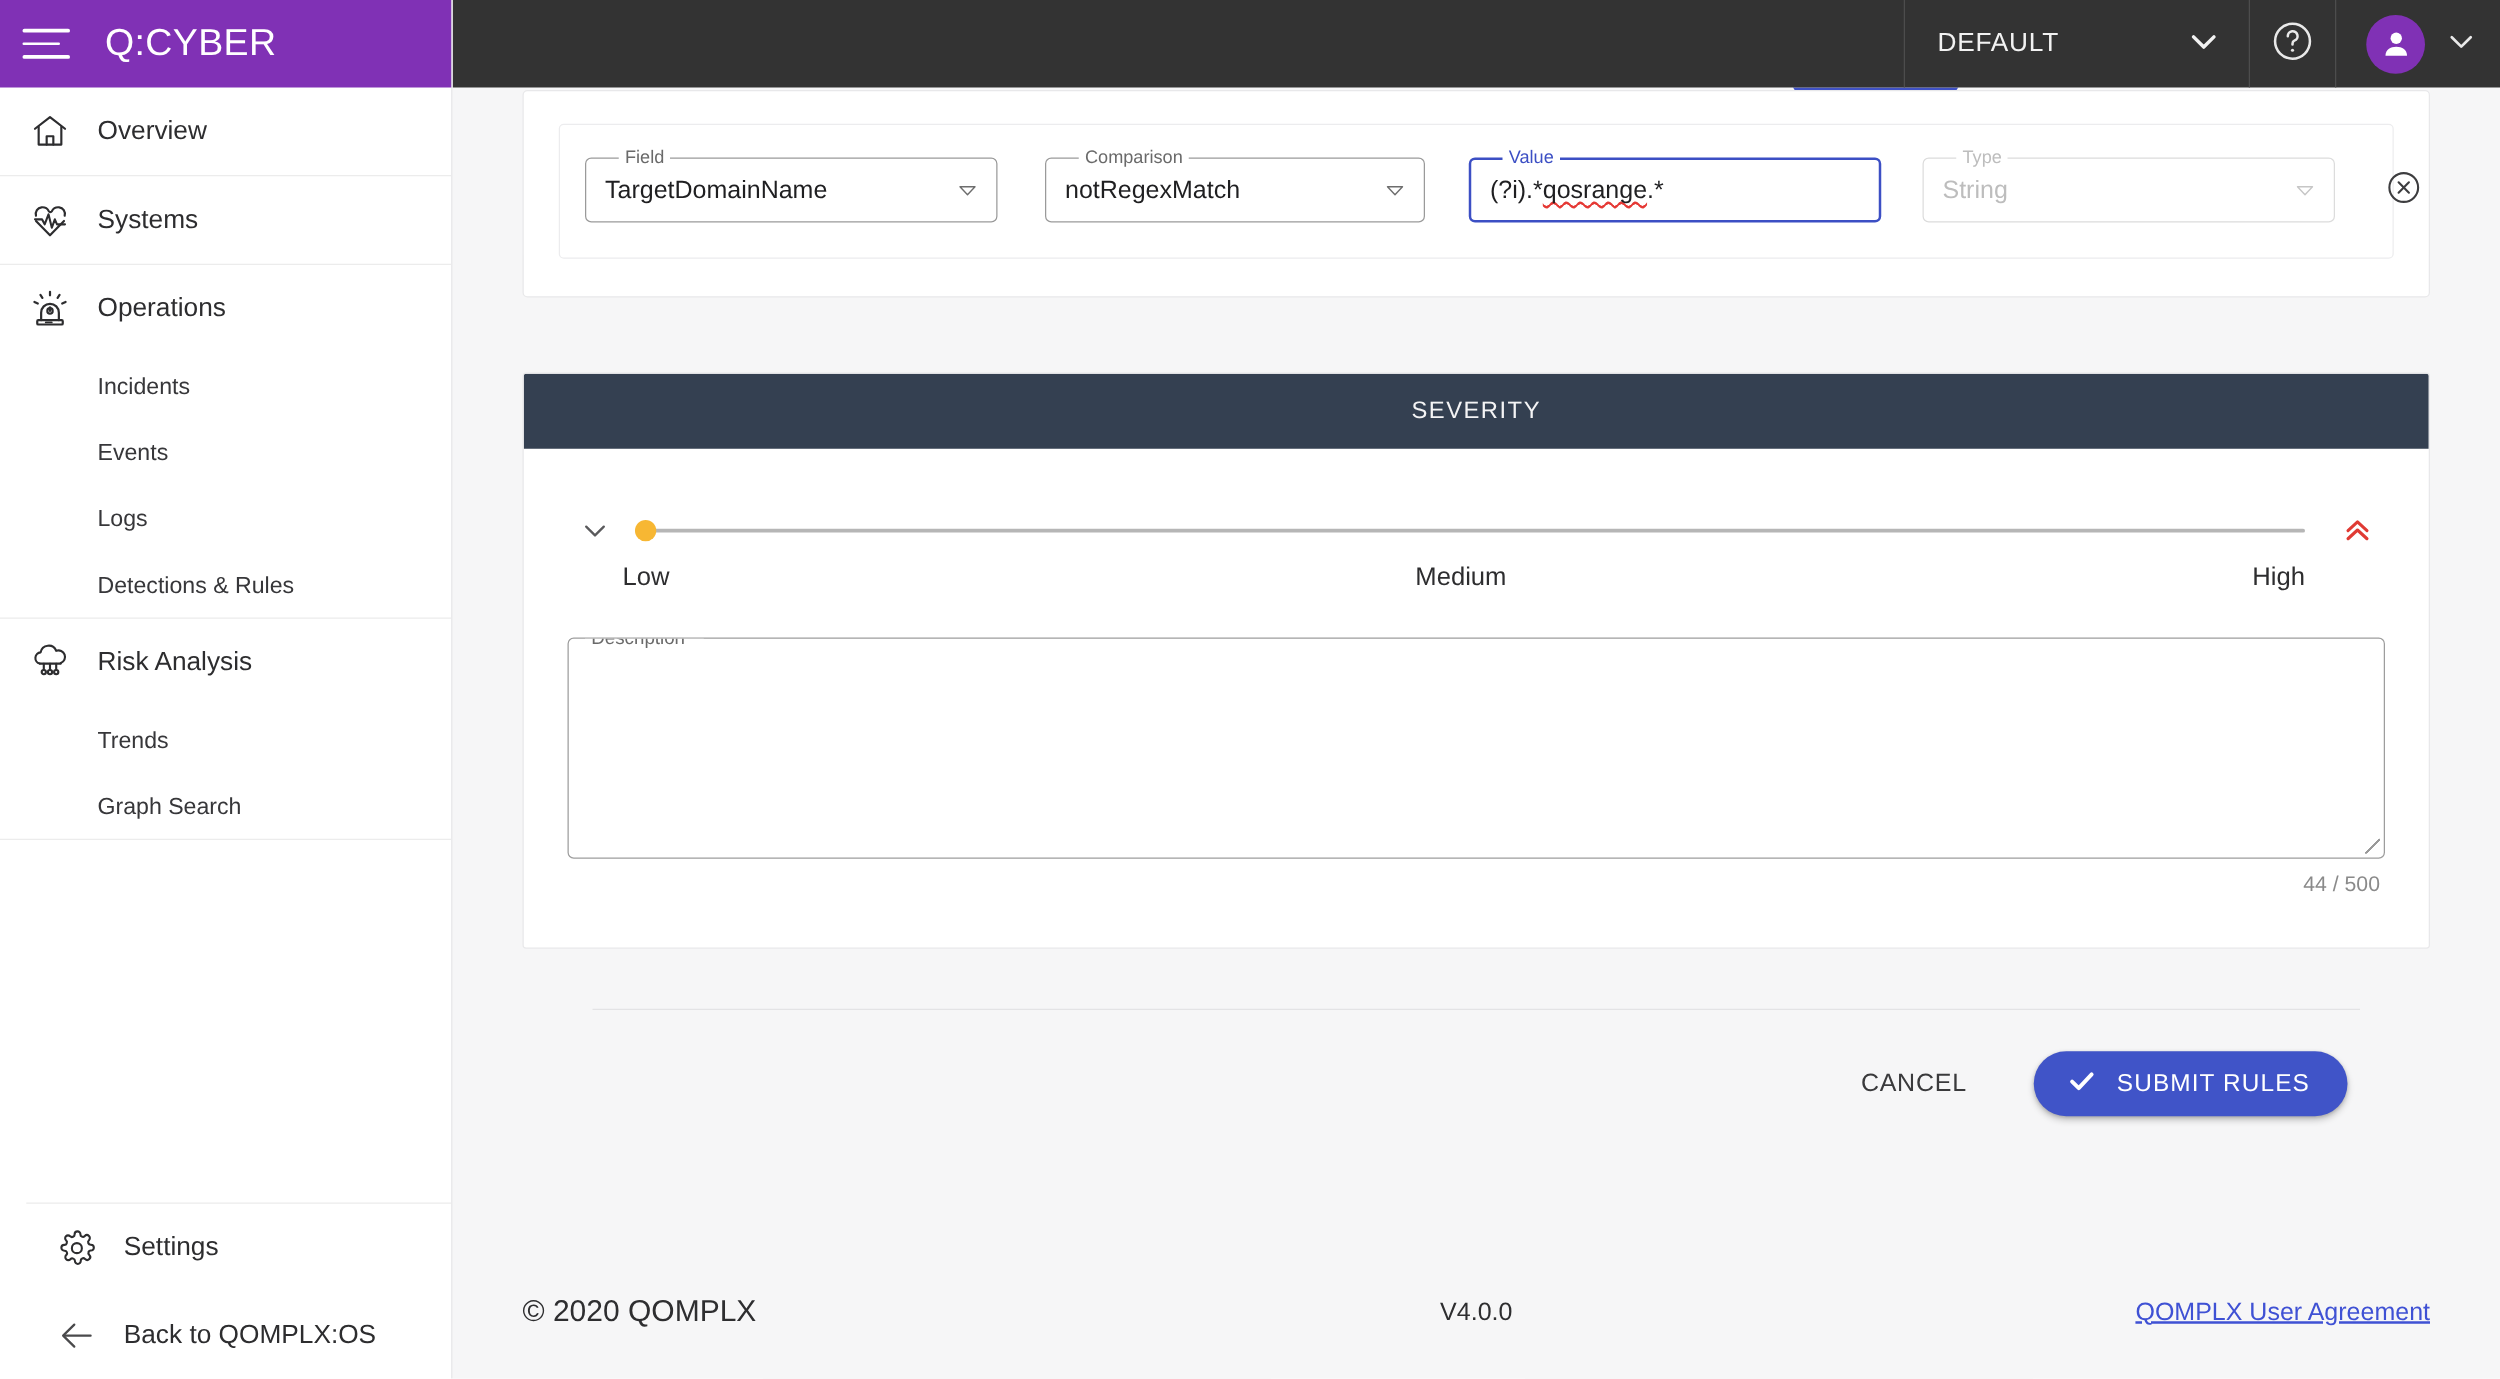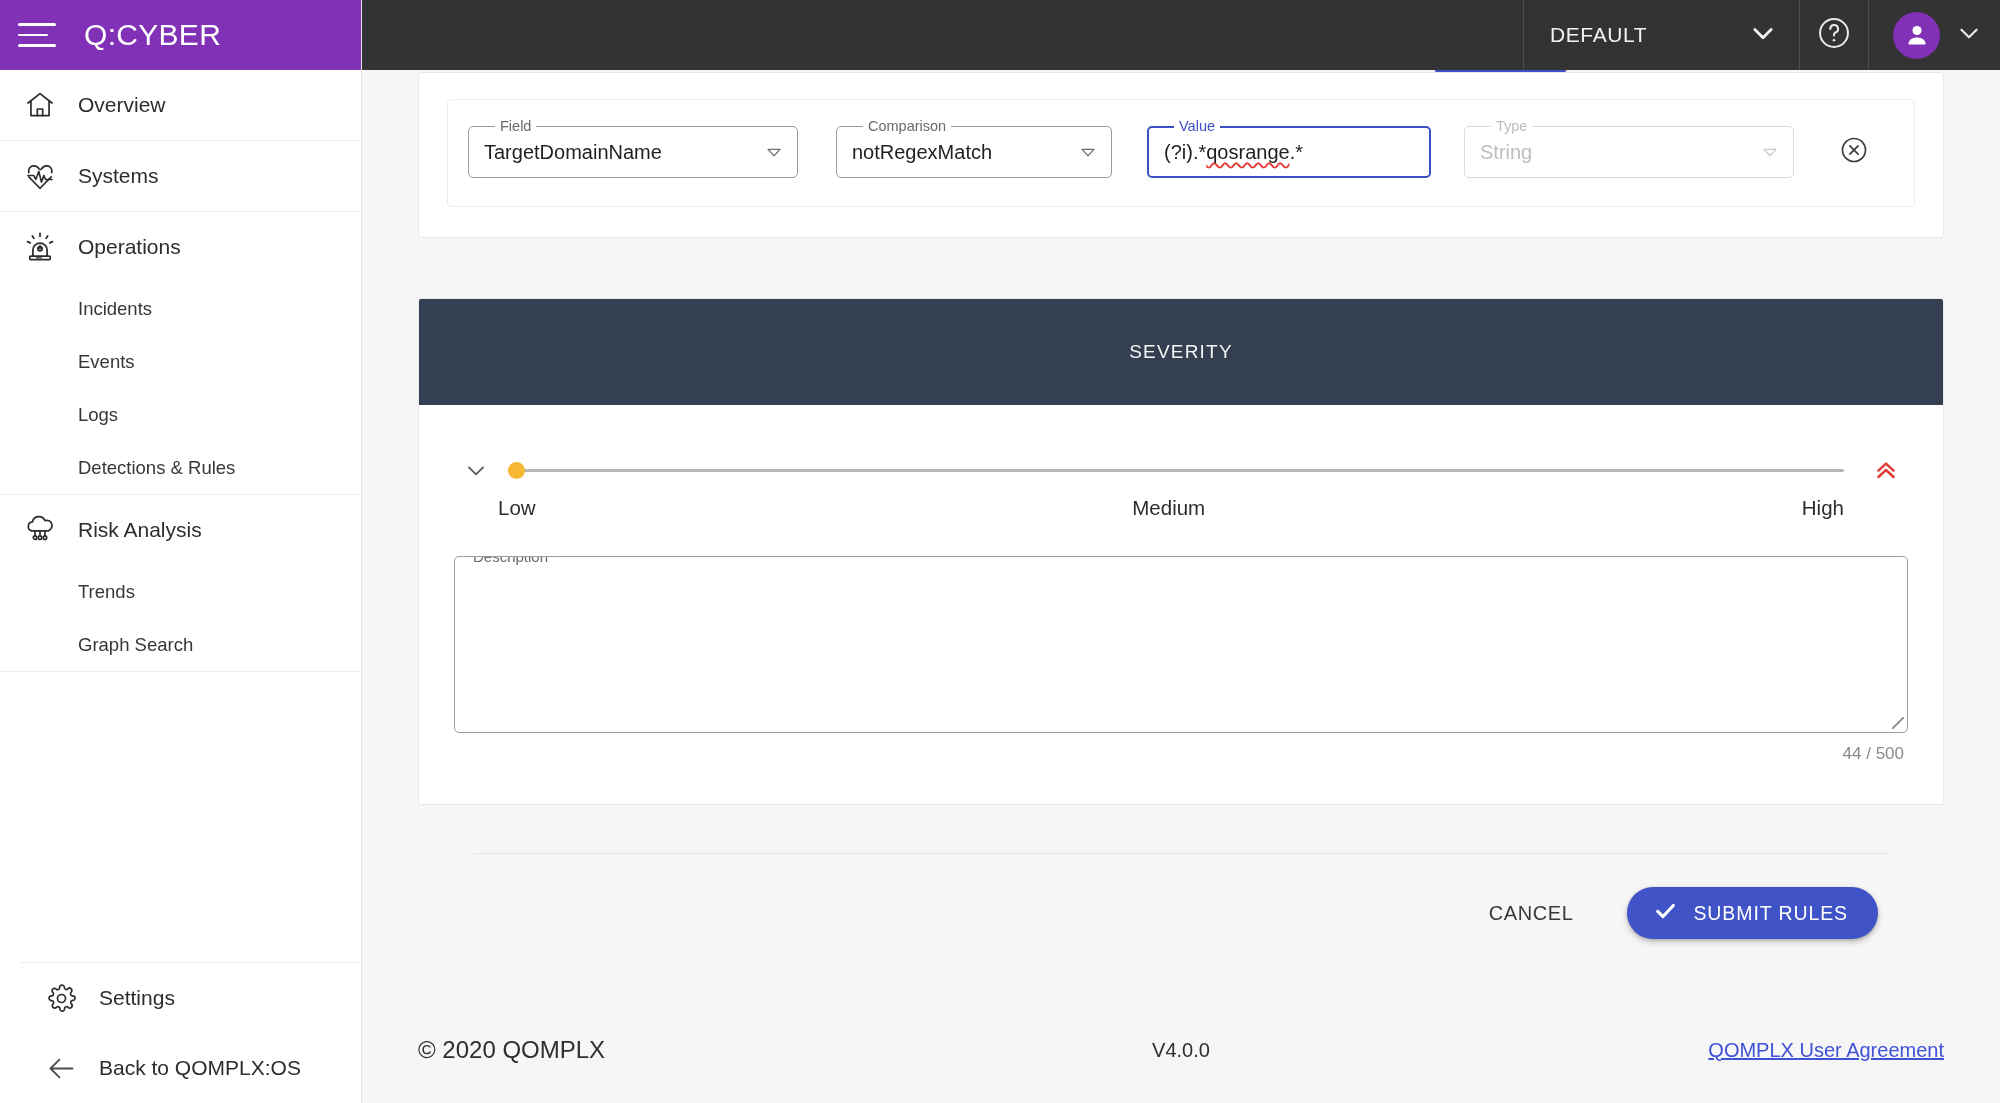--- a/index.html
+++ b/index.html
@@ -121,33 +121,33 @@
   .ofield .val { font-size: 20px; color: #1f1f21; flex: 1 1 auto; }
   .ofield.disabled .val { color: #bdbdbd; }
   .spellword {
     text-decoration: underline wavy #e53935;
     text-decoration-skip-ink: none;
     text-underline-offset: 3px;
   }
   .caret { width: 18px; height: 18px; flex: 0 0 18px; }
 
   .f-field { width: 330px; margin-right: 38px; }
-  .f-comp  { width: 276px; margin-right: 35px; }
-  .f-value { width: 284px; margin-right: 33px; }
+  .f-comp  { width: 304px; margin-right: 35px; }
+  .f-value { width: 330px; margin-right: 33px; }
   .f-type  { width: 330px; margin-right: 40px; }
 
   .del-btn { width: 40px; height: 40px; display:flex; align-items:center; justify-content:center; cursor:pointer; }
 
   
   .sev-card {
     background: #fff; border: 1px solid #e8e8ea; border-radius: 3px;
     margin-top: 60px; overflow: hidden;
   }
   .sev-head {
-    background: #344051; height: 106px;
+    background: #344051; height: 60px;
     display: flex; align-items: center; justify-content: center;
   }
   .sev-head .t {
     color: #f4f4f5; font-size: 19px; letter-spacing: 1.2px; font-weight: 400;
   }
   .sev-body { padding: 48px 35px 40px 35px; }
 
   .slider-row { display: flex; align-items: center; gap: 0; padding: 0 2px; }
   .sev-chev-left { width: 40px; flex: 0 0 40px; display:flex; align-items:center; justify-content:center; cursor:pointer; }
   .slider-wrap { flex: 1 1 auto; position: relative; height: 34px; margin: 0 22px 0 12px; }

